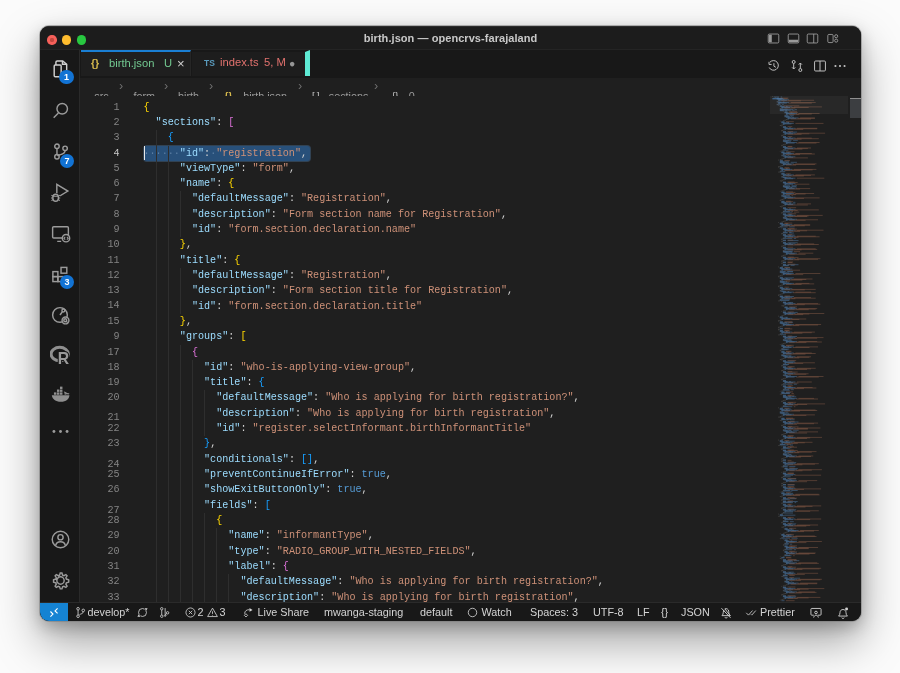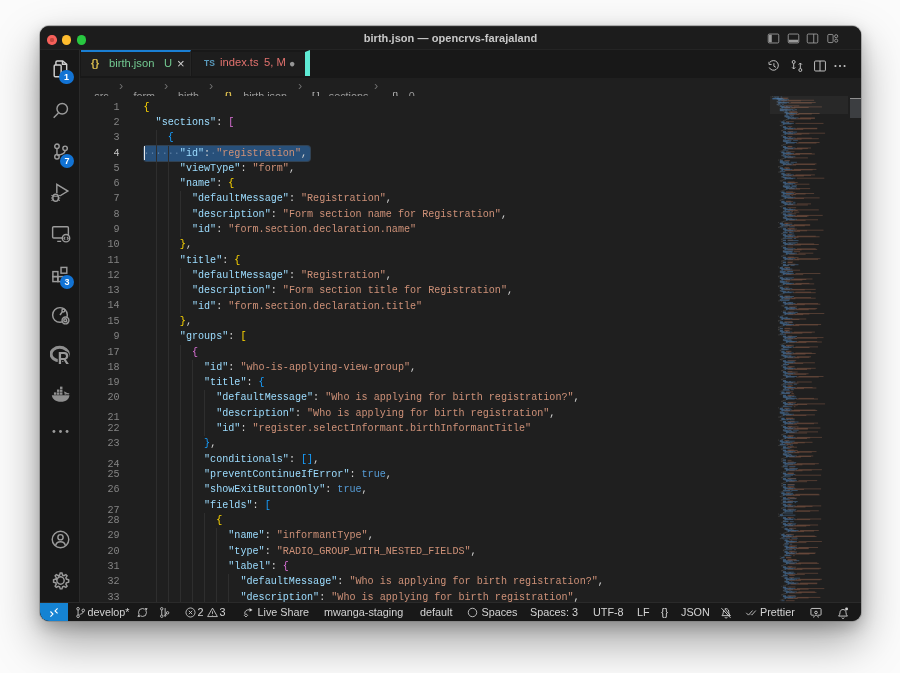--- a/index.html
+++ b/index.html
@@ -281,21 +281,21 @@
           <svg style="position:absolute;left:7px;top:3px" width="14" height="13" viewBox="0 0 16 16" fill="none">
      <path d="m3.6 6.8 3.1 3.1-3.1 3.1M12.4 2.9 9.3 6l3.1 3.1" stroke="#fff" stroke-width="1.4"></path>
           </svg>
         </div>
    <div class="st" style="left:47.5px">develop*</div>
         <div class="st" style="left:157.5px">2</div>
         <div class="st" style="left:179.5px">3</div>
         <div class="st" style="left:217.5px">Live Share</div>
         <div class="st" style="left:284.0px">mwanga-staging</div>
         <div class="st" style="left:380.0px">default</div>
-        <div class="st" style="left:441.5px">Spaces</div>
+        <div class="st" style="left:441.5px">Watch</div>
         <div class="st" style="left:490.0px">Spaces: 3</div>
         <div class="st" style="left:553.0px">UTF-8</div>
         <div class="st" style="left:597.0px">LF</div>
         <div class="st" style="left:621.0px">{}</div>
         <div class="st" style="left:641.0px">JSON</div>
         <div class="st" style="left:720.0px">Prettier</div>
         <svg style="position:absolute;left:34px;top:3.0px" width="13" height="13" viewBox="0 0 16 16" fill="none">
           <circle cx="5" cy="3.4" r="1.6" stroke="#d0d0d0" stroke-width="1.05"></circle>
           <circle cx="5" cy="12.6" r="1.6" stroke="#d0d0d0" stroke-width="1.05"></circle>
           <circle cx="11.4" cy="5.4" r="1.6" stroke="#d0d0d0" stroke-width="1.05"></circle>

